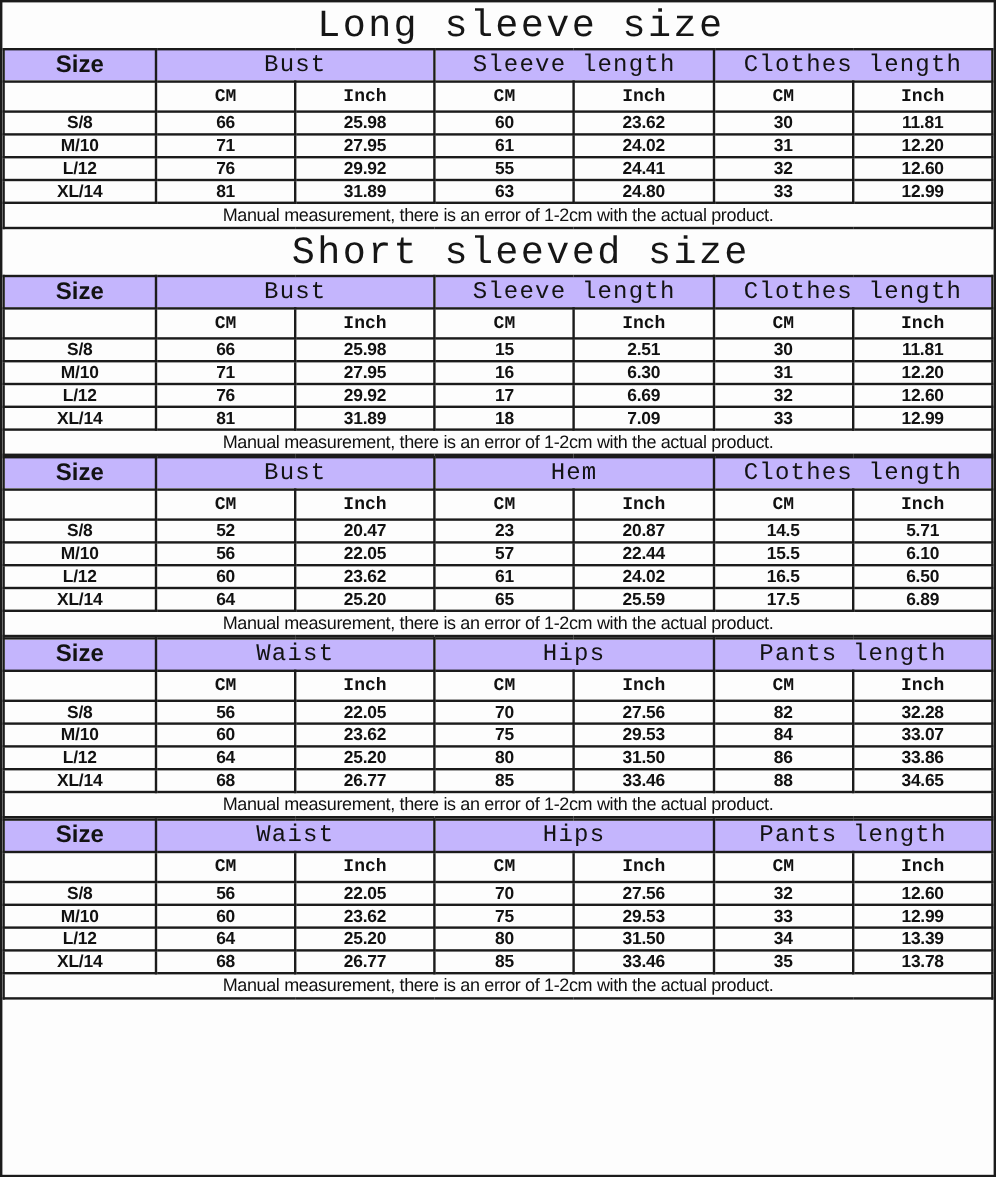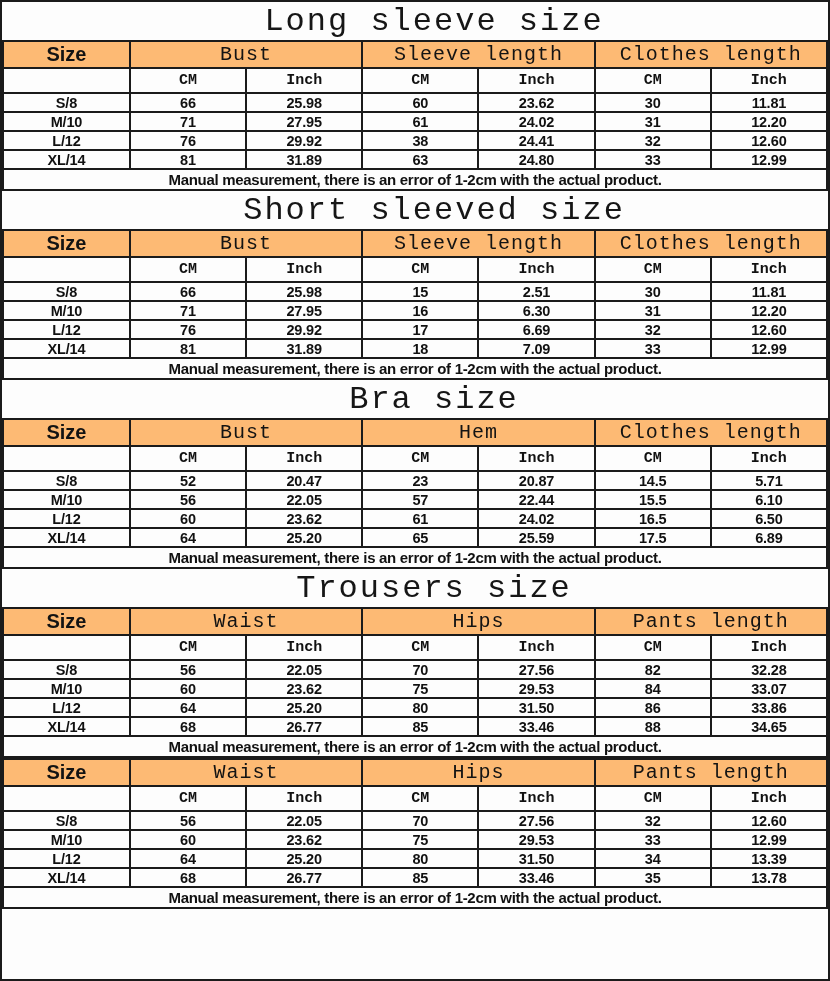--- a/index.html
+++ b/index.html
@@ -35,21 +35,21 @@
     border: 2px solid #1b1b1b;
     text-align: center;
     vertical-align: middle;
     padding: 0;
     overflow: hidden;
     white-space: nowrap;
   }
   col.c-size { width: 15.4%; }
   col.c-val  { width: 14.1%; }
   tr.ghead td {
-    background: #fdba74;
+    background: #c4b5fd;
     height: 25px;
     font-family: "Liberation Mono", monospace;
     font-size: 20px;
     letter-spacing: 1px;
     color: #131313;
   }
   tr.ghead td.size-h {
     font-family: "Liberation Sans", sans-serif;
     font-weight: bold;
     font-size: 20px;
@@ -63,21 +63,21 @@
     margin-left: 27px;
   }
   tr.vals td {
     height: 17px;
     font-weight: bold;
     font-size: 14.5px;
     letter-spacing: -0.2px;
   }
   tr.note td {
     height: 19px;
-    font-weight: bold;
+    font-weight: normal;
     font-size: 15px;
     letter-spacing: -0.3px;
   }
 </style>
 </head>
 <body>
 
 <div id="frame">
 
   <div class="section">
@@ -123,21 +123,21 @@
           <td>27.95</td>
           <td>61</td>
           <td>24.02</td>
           <td>31</td>
           <td>12.20</td>
         </tr>
         <tr class="vals">
           <td>L/12</td>
           <td>76</td>
           <td>29.92</td>
-          <td>38</td>
+          <td>55</td>
           <td>24.41</td>
           <td>32</td>
           <td>12.60</td>
         </tr>
         <tr class="vals">
           <td>XL/14</td>
           <td>81</td>
           <td>31.89</td>
           <td>63</td>
           <td>24.80</td>
@@ -216,21 +216,20 @@
           <td>12.99</td>
         </tr>
         <tr class="note">
           <td colspan="7">Manual measurement, there is an error of 1-2cm with the actual product.</td>
         </tr>
       </tbody>
     </table>
   </div>
 
   <div class="section">
-    <div class="title">Bra size</div>
     <table class="sizes">
       <colgroup>
           <col class="c-size">
           <col class="c-val">
           <col class="c-val">
           <col class="c-val">
           <col class="c-val">
           <col class="c-val">
           <col class="c-val">
         </colgroup>
@@ -287,21 +286,20 @@
           <td>6.89</td>
         </tr>
         <tr class="note">
           <td colspan="7">Manual measurement, there is an error of 1-2cm with the actual product.</td>
         </tr>
       </tbody>
     </table>
   </div>
 
   <div class="section">
-    <div class="title">Trousers size</div>
     <table class="sizes">
       <colgroup>
           <col class="c-size">
           <col class="c-val">
           <col class="c-val">
           <col class="c-val">
           <col class="c-val">
           <col class="c-val">
           <col class="c-val">
         </colgroup>

